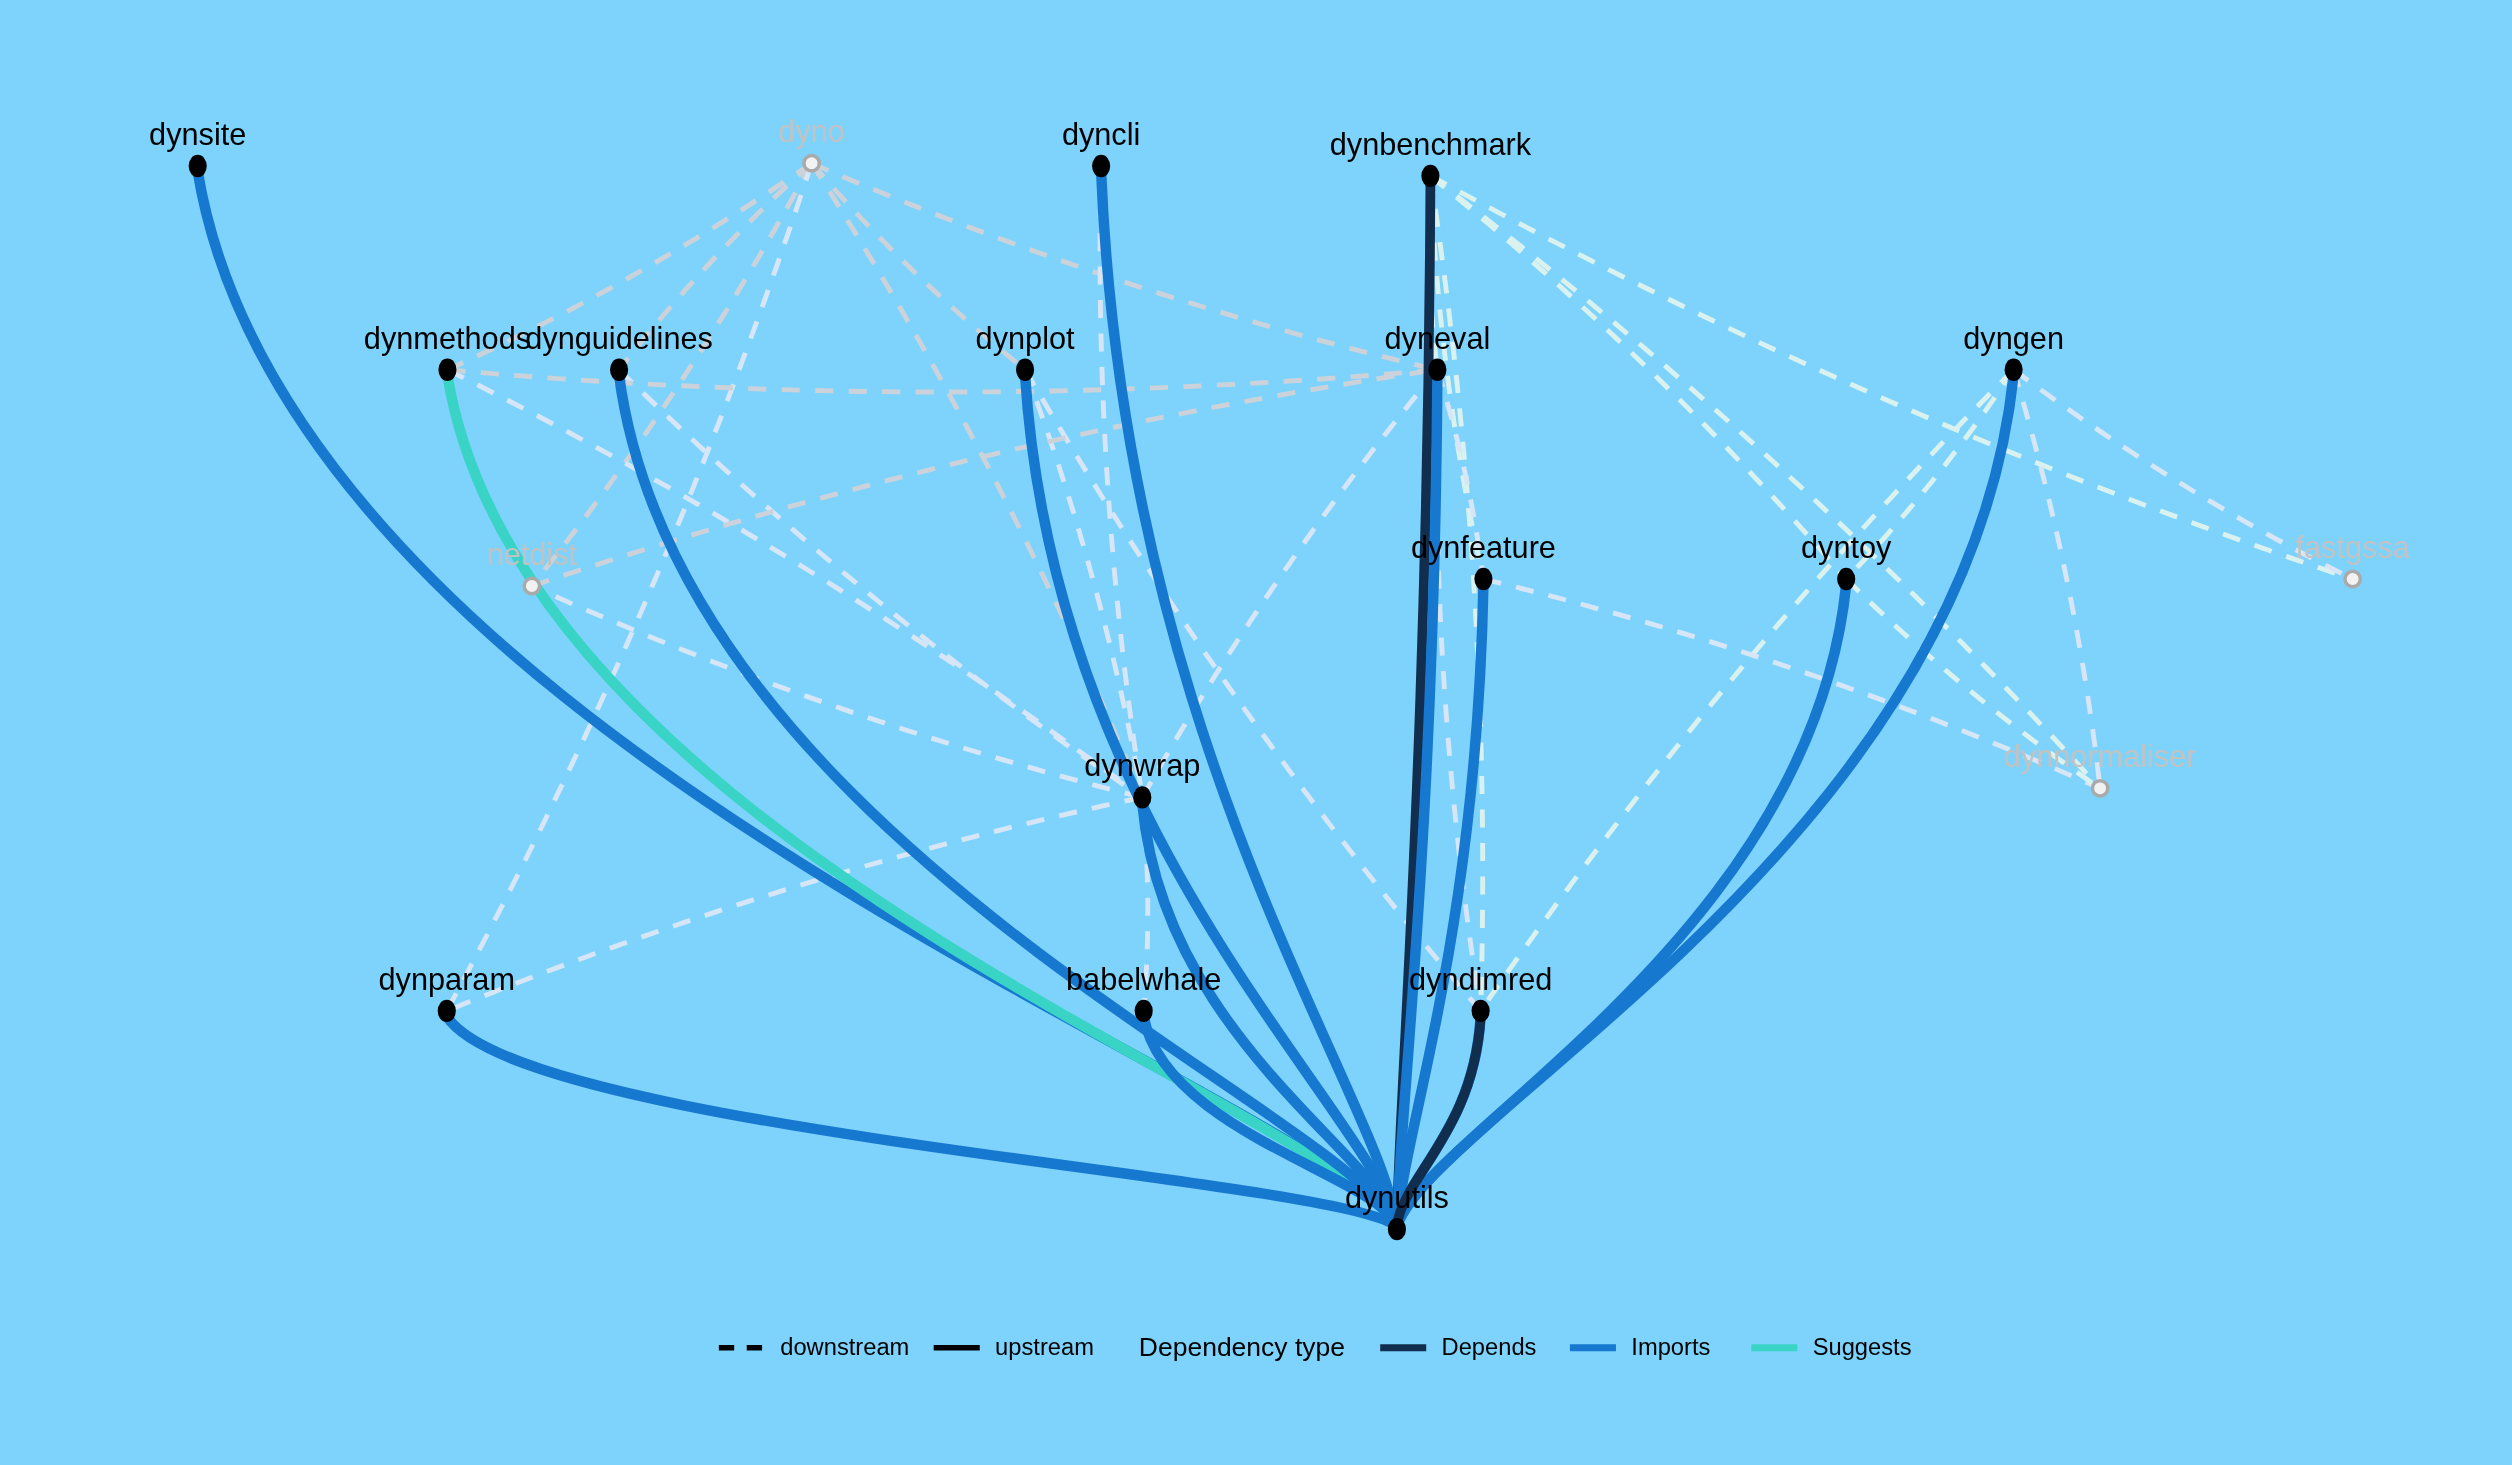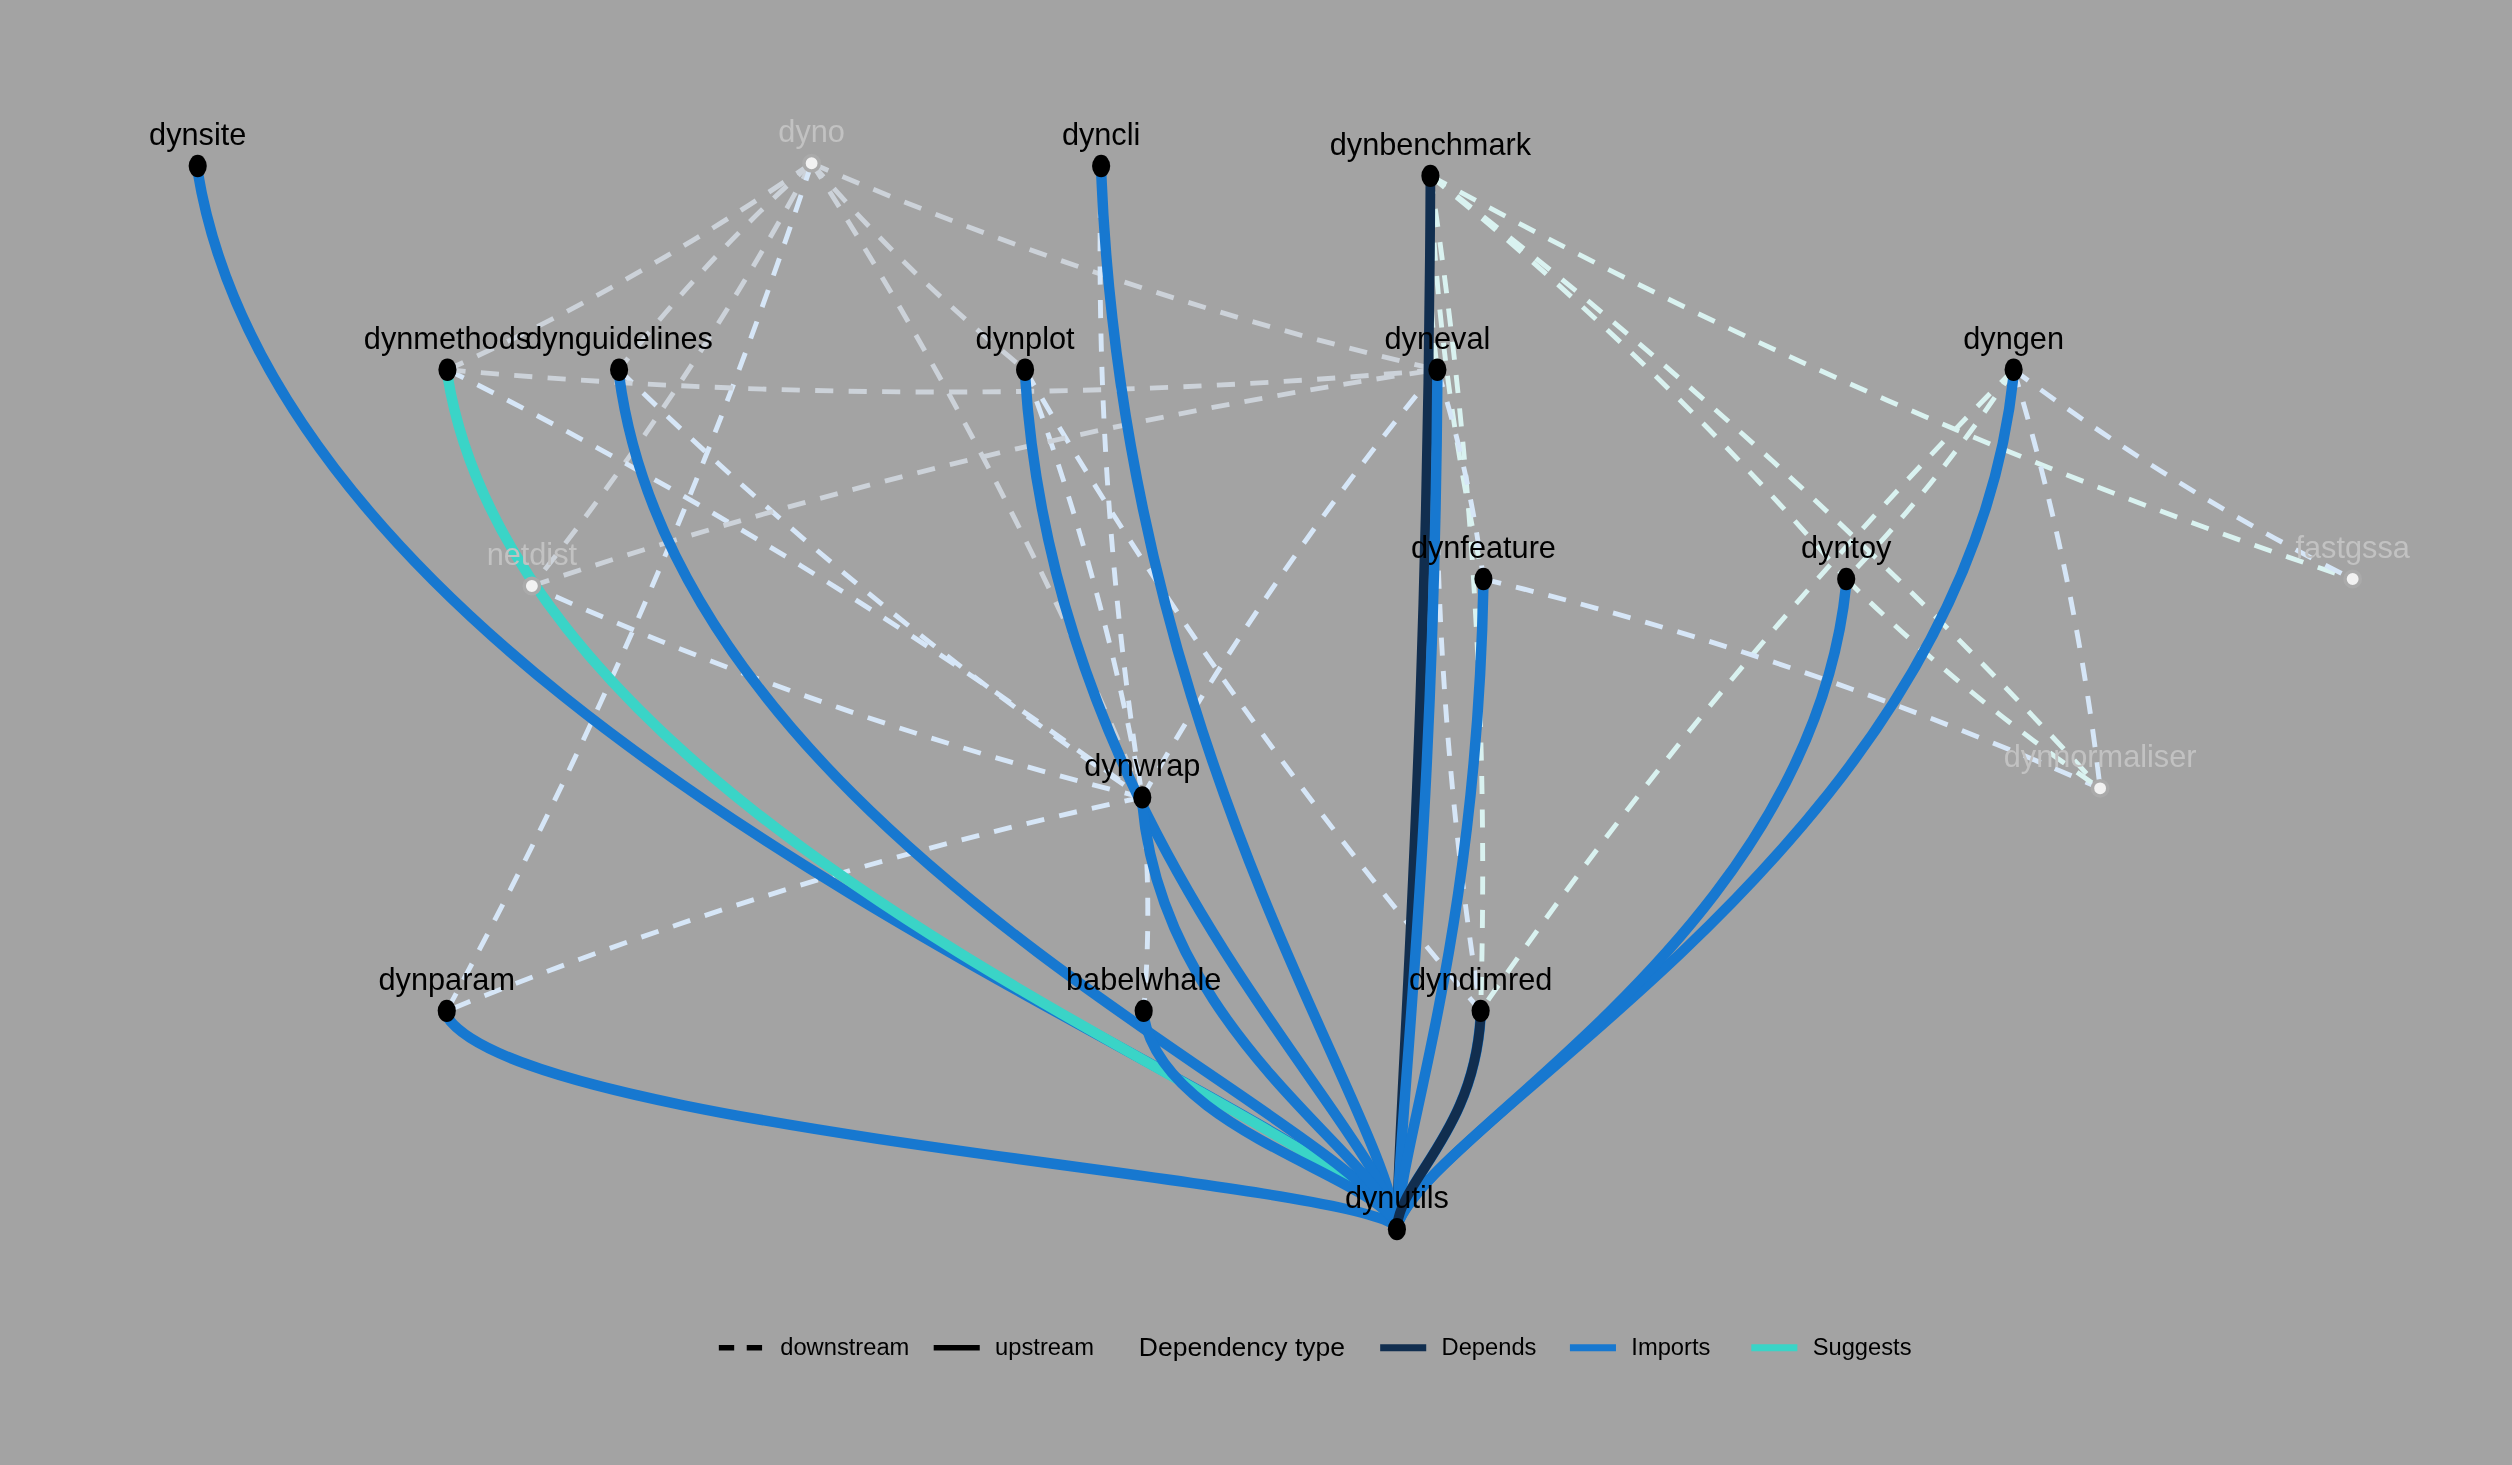--- a/index.html
+++ b/index.html
@@ -7,21 +7,21 @@
     padding: 0;
     background: #ffffff;
   }
   body {
     font-family: "Liberation Sans", sans-serif;
   }
   #page {
     position: relative;
     width: 2512px;
     height: 1465px;
-    background: #a3a3a3;
+    background: #7dd3fc;
     overflow: hidden;
   }
   #graph-svg {
     position: absolute;
     left: 0;
     top: 0;
     width: 2512px;
     height: 1465px;
   }
   .node-label {

